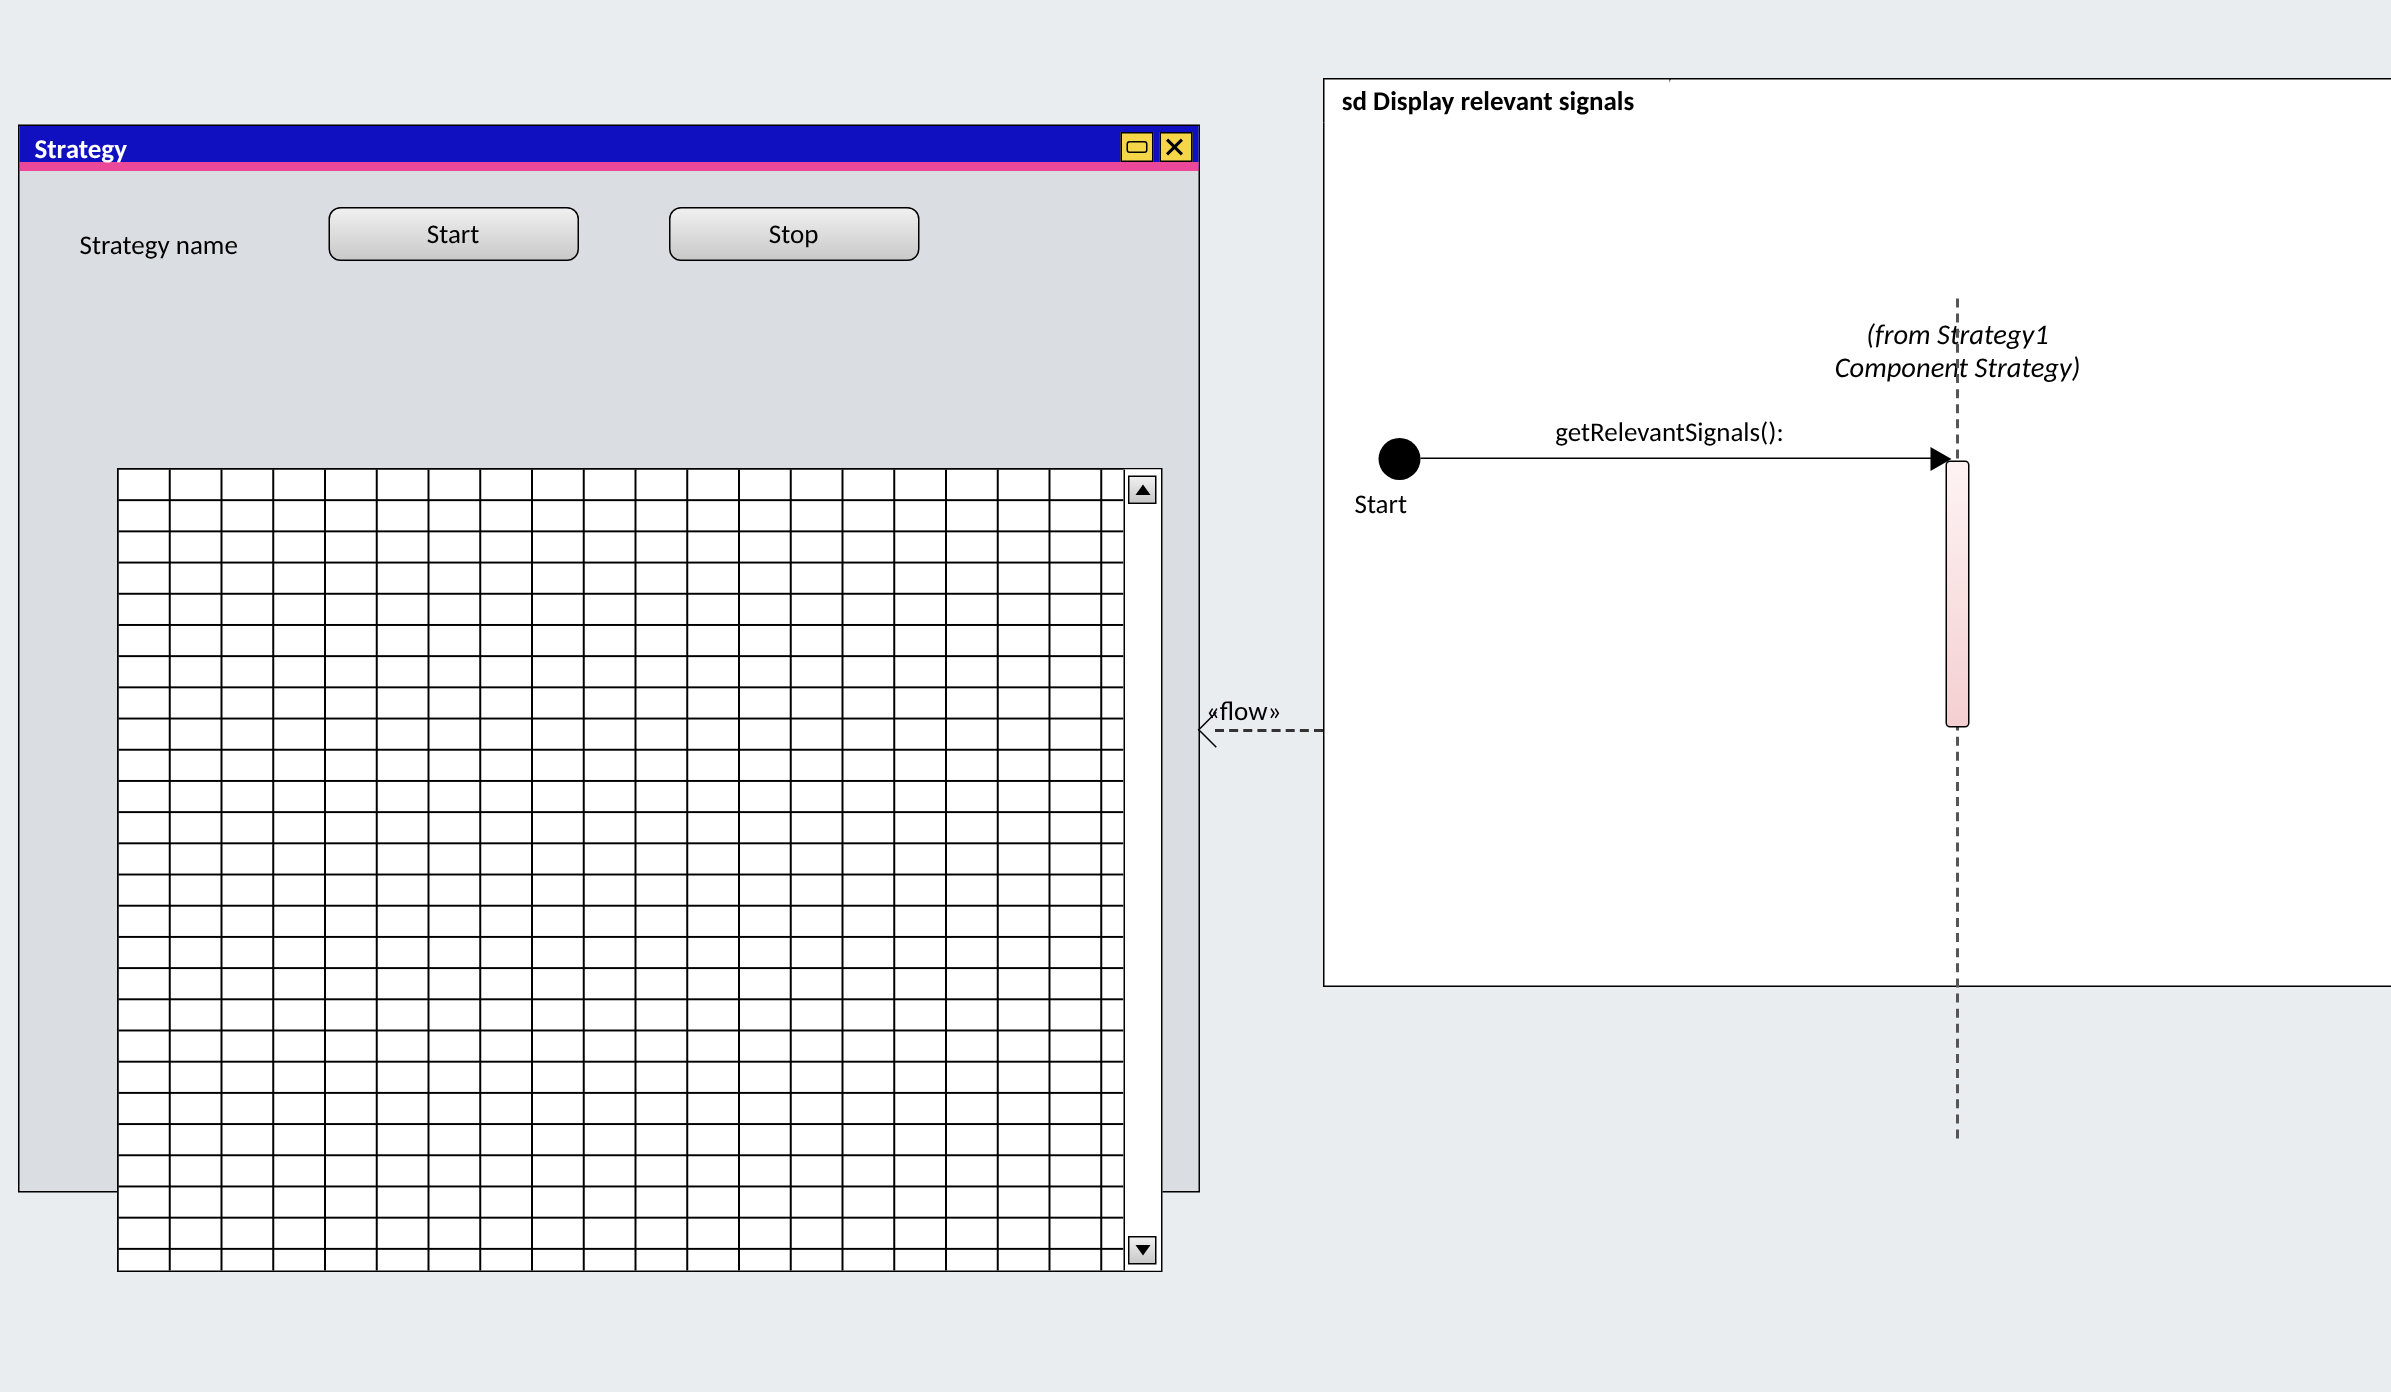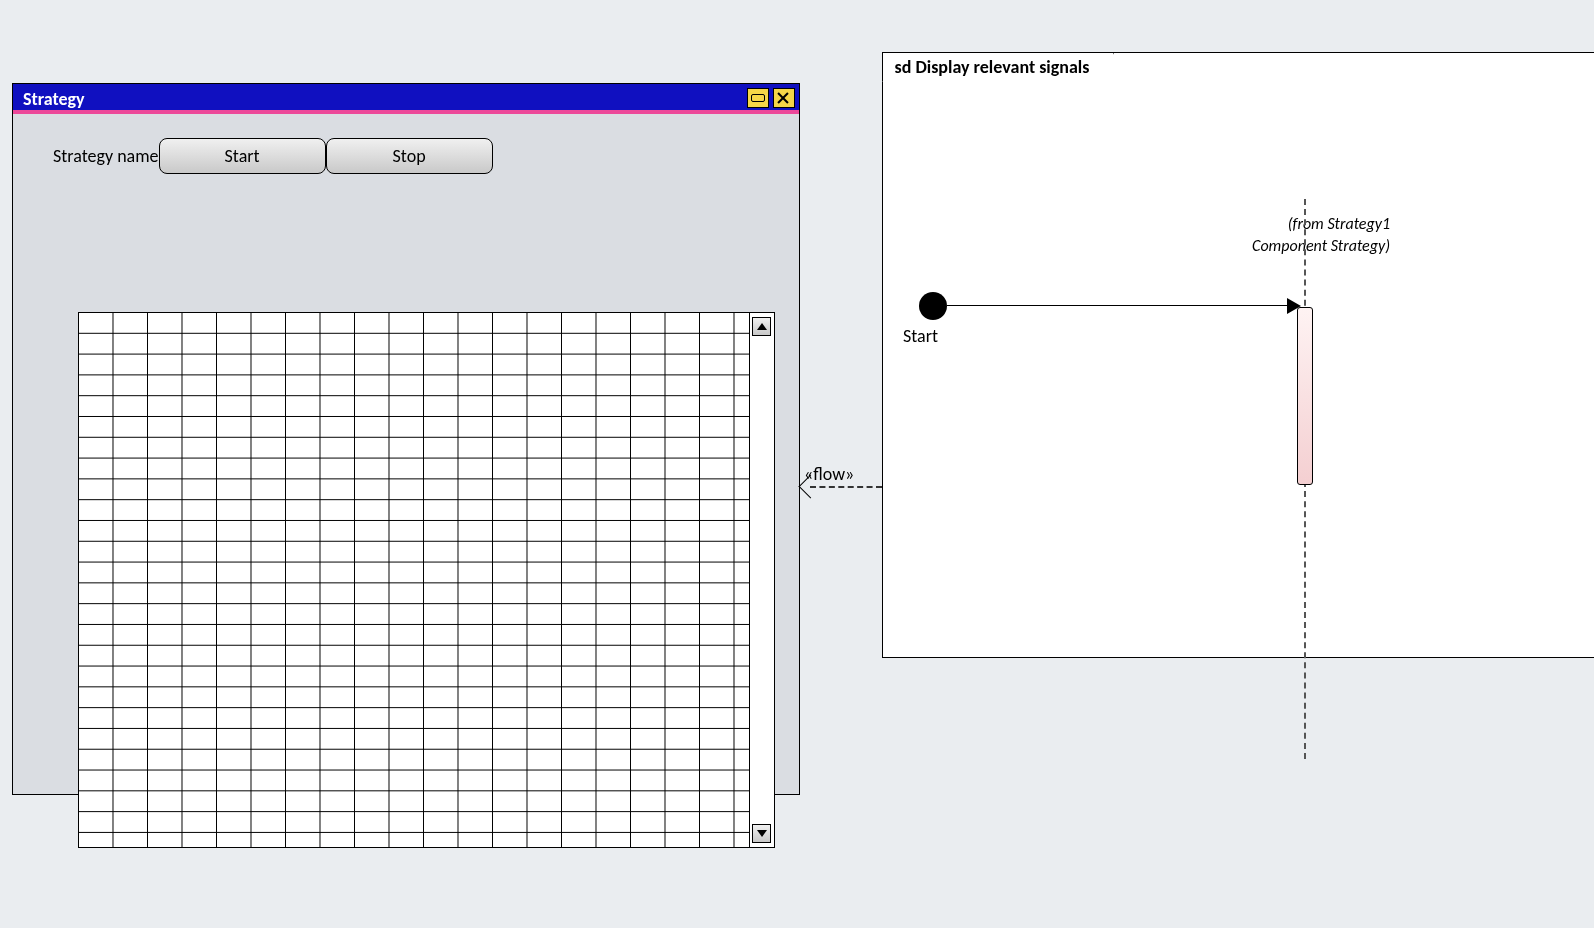--- a/index.html
+++ b/index.html
@@ -31,21 +31,21 @@
     box-sizing: border-box;
   }
   .titlebar {
     background: #1010c0;
     color: #fff;
     font-weight: bold;
     height: 30px;
     line-height: 30px;
     padding-left: 10px;
     position: relative;
-    border-bottom: 4px solid #ec4899;
+    border-bottom: 6px solid #ec4899;
     box-sizing: border-box;
   }
   .titlebar .btns {
     position: absolute;
     right: 4px;
     top: 4px;
     display: flex;
     gap: 4px;
   }
   .titlebar .btn {
@@ -80,21 +80,22 @@
     left: 2px;
   }
   .btn-close::before { transform: rotate(45deg); }
   .btn-close::after { transform: rotate(-45deg); }
 
   .window-body {
     padding: 24px 40px 0 40px;
   }
   .controls-row {
     display: flex;
-    align-items: center;
+    align-items: flex-end;
+    gap: 60px;
     margin-bottom: 12px;
   }
   .label {
     font-size: 18px;
   }
   .win-button {
     width: 165px;
     height: 34px;
     border: 1px solid #000;
     border-radius: 8px;
@@ -205,23 +206,23 @@
     align-items: center;
     justify-content: center;
     font-size: 20px;
     box-sizing: border-box;
   }
   .sm-caption {
     position: absolute;
     left: 337px;
     top: 160px;
     width: 170px;
-    text-align: right;
+    text-align: center;
     font-style: italic;
-    font-size: 16px;
+    font-size: 19px;
     line-height: 22px;
   }
   .lifeline {
     position: absolute;
     left: 421px;
     top: 146px;
     width: 0;
     height: 560px;
     border-left: 2px dashed #555;
   }
@@ -351,20 +352,21 @@
     </div>
     <div class="lifeline"></div>
     <div class="activation"></div>
 
     <div class="start-circle"></div>
     <div class="start-label">Start</div>
 
     <div class="msg-line"></div>
     <div class="msg-arrow"></div>
     <div class="msg-text">
+      <div>getRelevantSignals():</div>
     </div>
   </div>
 
   <div class="flow-line"></div>
   <div class="flow-arrow-open"></div>
   <div class="flow-label">«flow»</div>
 
 </div>
 
 </body></html>

